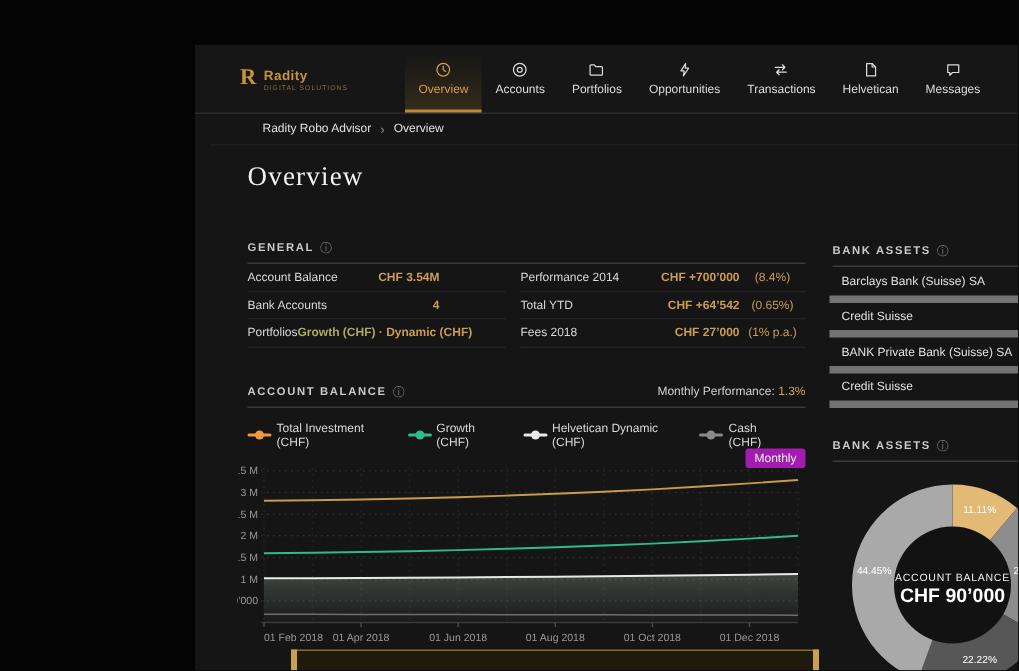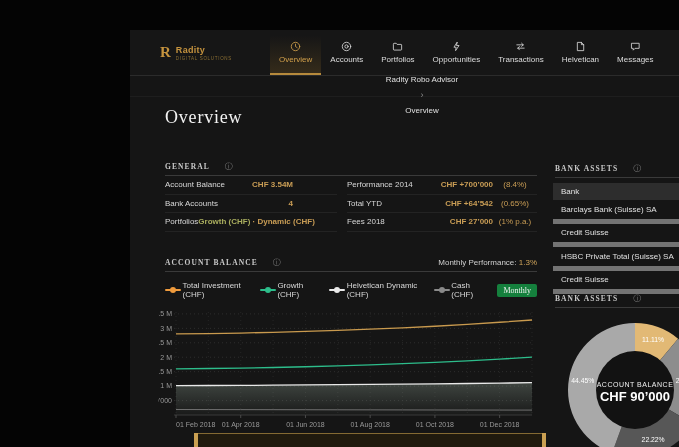--- a/index.html
+++ b/index.html
@@ -16,57 +16,57 @@
   .logo-tag{display:block;color:#8b6f33;font-size:4.5px;letter-spacing:.7px;margin-top:1px;}
   #nav-tabs{display:flex;height:100%;}
   .tab{display:flex;flex-direction:column;align-items:center;justify-content:center;gap:3px;
        padding:0 9px;font-size:8px;color:#dcdcdc;cursor:pointer;white-space:nowrap;}
   .tab-icon svg{width:11px;height:11px;fill:none;stroke:currentColor;stroke-width:.9;
        stroke-linecap:round;stroke-linejoin:round;display:block;}
   .tab.active{color:#d2a04b;background:linear-gradient(180deg,rgba(150,110,40,0) 12%,rgba(150,110,40,.25) 100%);
        box-shadow:inset 0 -2px 0 #b68a3c;}
 
   
-  .breadcrumb{position:absolute;top:45px;left:0;right:0;height:21px;display:flex;align-items:center;gap:6px;
-       padding-left:35px;font-size:8px;color:#e0e0e0;border-bottom:1px solid #1e1e1e;flex-direction:column;}
+  .breadcrumb{position:absolute;top:45px;left:10px;right:0;height:21px;display:flex;align-items:center;gap:6px;
+       padding-left:35px;font-size:8px;color:#e0e0e0;border-bottom:1px solid #1e1e1e;}
   .bc-link{cursor:pointer;}
   .bc-sep{color:#8d8d8d;font-size:9px;}
 
   .page-title{position:absolute;left:35px;top:77px;margin:0;font-family:"Liberation Serif",serif;
        font-size:18px;font-weight:500;letter-spacing:.8px;color:#f2f2f2;}
 
   
-  .sec-head{display:flex;align-items:center;gap:15px;font-size:7.5px;font-weight:bold;letter-spacing:1.1px;
-       color:#c9c9c9;height:12px;font-family:Liberation Serif, serif;}
+  .sec-head{display:flex;gap:4px;font-size:7.5px;font-weight:bold;letter-spacing:1.1px;
+       color:#c9c9c9;height:12px;}
   .info{color:#777;font-size:8px;font-weight:normal;letter-spacing:0;cursor:pointer;}
   .sec-rule{border-top:1px solid #3a3a3a;margin-top:3px;}
 
   
   #general{position:absolute;left:35px;top:130px;width:372px;}
   .g-cols{display:flex;gap:10px;}
   .g-col{flex:1;min-width:0;}
   .g-col.left{flex:0 0 172px;}
   .g-row{display:flex;align-items:center;height:17.5px;border-bottom:1px solid #232323;font-size:8px;}
   .g-label{color:#d8d8d8;white-space:nowrap;}
   .g-spacer{flex:1;}
   .g-value{color:#c99d55;white-space:nowrap;font-weight:bold;}
   .g-pct{color:#c99d55;flex:0 0 44px;text-align:center;white-space:nowrap;}
 
   
   #acct{position:absolute;left:35px;top:226px;width:372px;}
   .acct-head{display:flex;align-items:baseline;}
   .mp{margin-left:auto;font-size:8px;font-weight:normal;letter-spacing:0;color:#cfcfcf;}
   .mp-value{color:#cfa45a;}
-  .legend-row{display:flex;align-items:center;margin-top:9px;}
+  .legend-row{display:flex;align-items:center;margin-top:9px;flex-direction:column;}
   .lg-item{display:flex;align-items:center;gap:5px;margin-right:13px;font-size:8px;color:#d9d9d9;cursor:pointer;}
   .lg-marker{position:relative;width:16px;height:8px;}
   .lg-line{position:absolute;left:0;top:3px;width:16px;height:2px;border-radius:1px;}
   .lg-dot{position:absolute;left:5px;top:1px;width:6px;height:6px;border-radius:50%;}
-  .period-btn{margin-left:auto;font-size:8px;color:#f2f2f2;background:#15803d;border:none;border-radius:2px;
-       padding:2px 6px;cursor:pointer;font-family:Liberation Serif, serif;}
+  .period-btn{margin-left:auto;font-size:8px;color:#f2f2f2;background:#a21caf;border:none;border-radius:2px;
+       padding:2px 6px;cursor:pointer;font-family:Liberation Sans, sans-serif;}
 
   #line-chart{position:absolute;left:28px;top:272px;}
   #slider{position:absolute;left:64px;top:403px;width:352px;height:16px;background:#201a0e;
        border:1px solid #846a33;box-sizing:border-box;cursor:ew-resize;}
   .handle{position:absolute;top:-1px;width:4px;height:16px;background:#caa052;}
   .handle.l{left:-1px}.handle.r{right:-1px}
 
   
   #bank-list{position:absolute;left:418px;top:132px;right:0;padding-left:5px;}
   #bank2{position:absolute;left:418px;top:262px;right:0;padding-left:5px;}
@@ -318,25 +318,24 @@
     </div>
 
     <aside id="bank-list">
       <div class="side-head">
         <div class="sec-head">
           <span>BANK ASSETS</span>
           <span class="info">ⓘ</span>
         </div>
         <div class="sec-rule"></div>
       </div>
-      <div class="bank-head-row">Bank</div>
       <div id="bank-rows">
           <div class="bank-row">Barclays Bank (Suisse) SA</div>
           <div class="bank-row">Credit Suisse</div>
-          <div class="bank-row">HSBC Private Total (Suisse) SA</div>
+          <div class="bank-row">BANK Private Bank (Suisse) SA</div>
           <div class="bank-row">Credit Suisse</div>
         </div>
     </aside>
 
     <div id="bank2">
       <div class="side-head">
         <div class="sec-head">
           <span>BANK ASSETS</span>
           <span class="info">ⓘ</span>
         </div>

